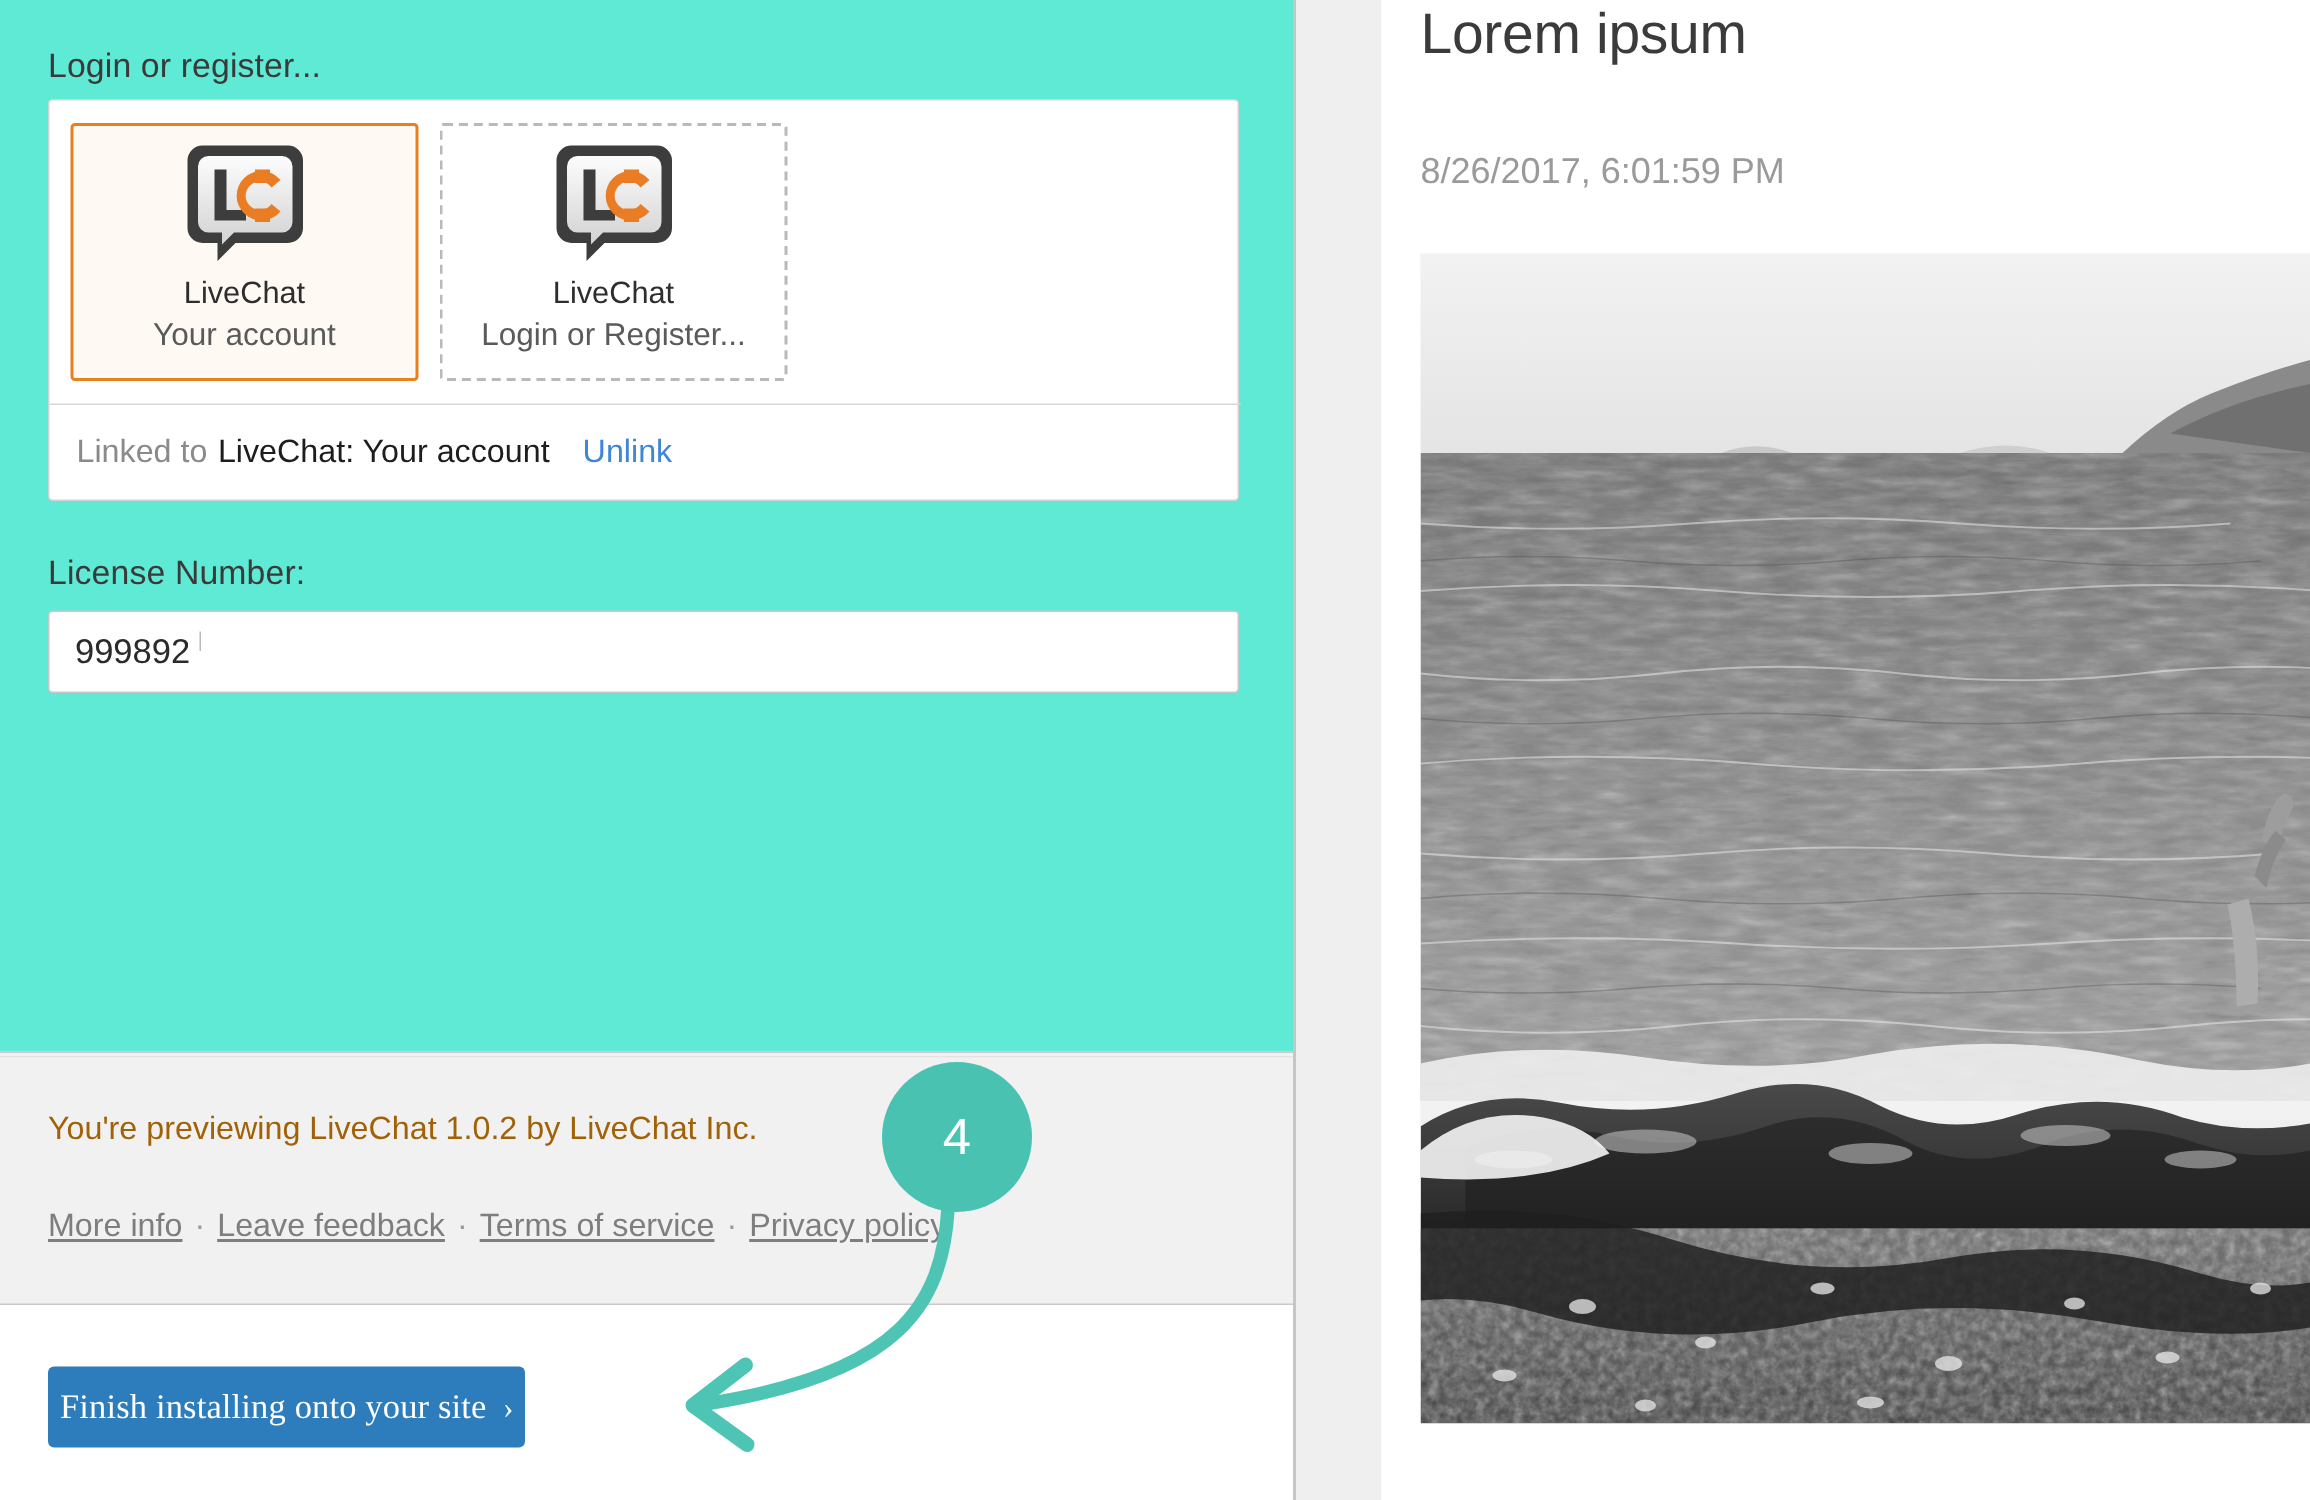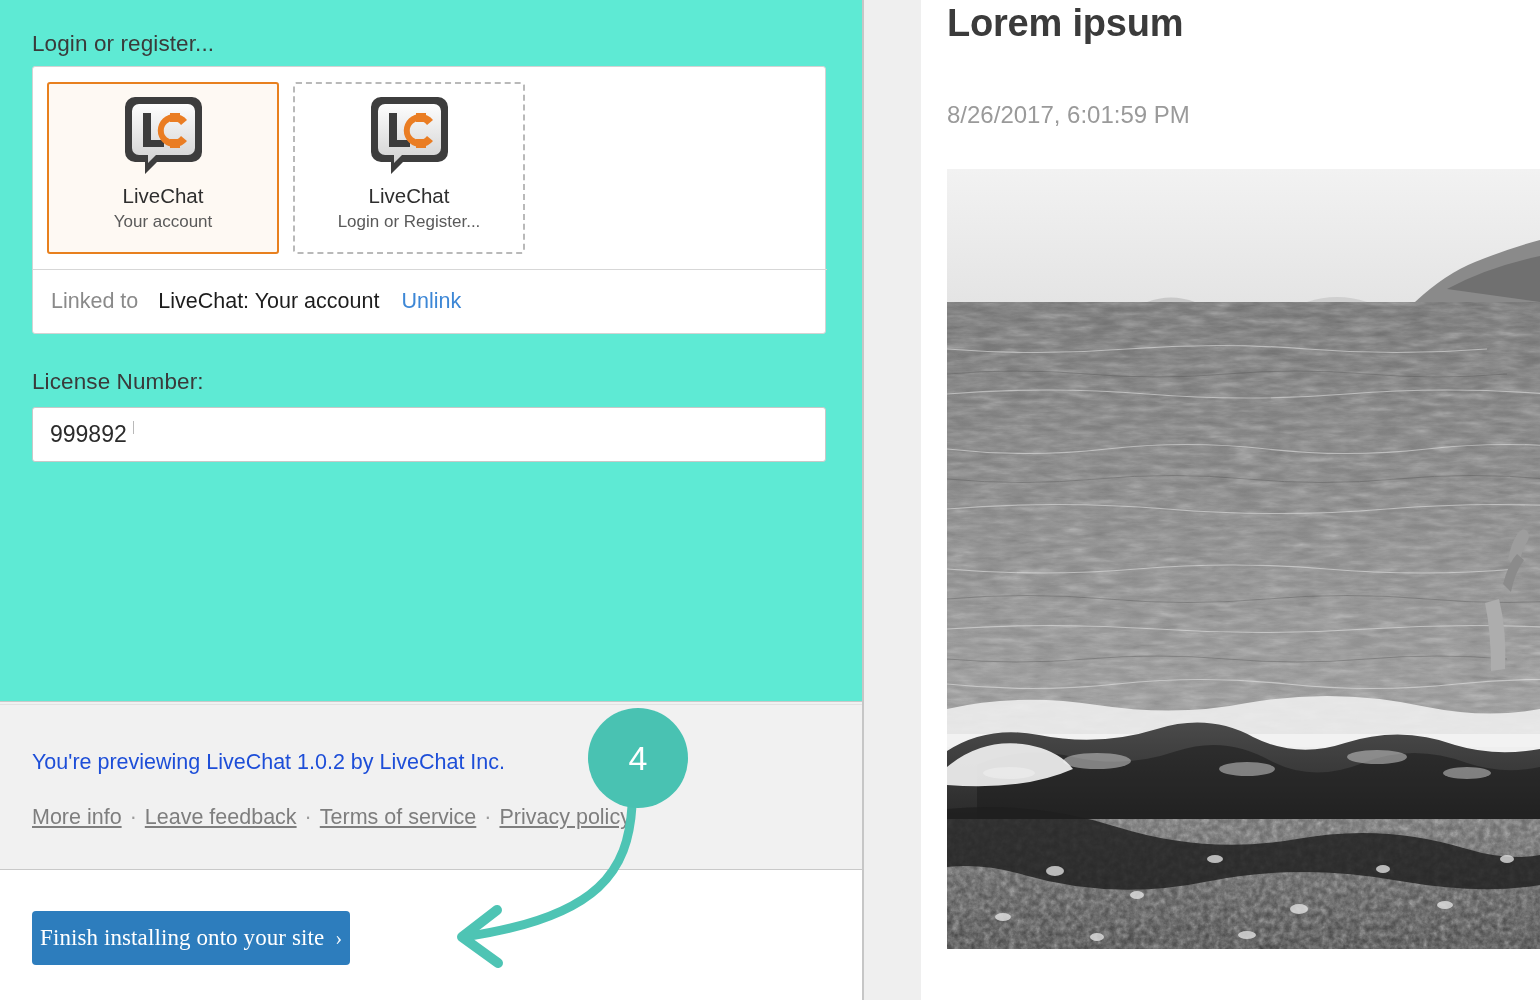--- a/index.html
+++ b/index.html
@@ -119,21 +119,21 @@
     margin-top: 11px;
   }
   .tile-title {
     font-size: 20.5px;
     color: #2e2e2e;
     margin-top: 8px;
     line-height: 1.15;
     white-space: nowrap;
   }
   .tile-sub {
-    font-size: 17px;
+    font-size: 21px;
     color: #5a5a5a;
     margin-top: 4px;
     line-height: 1.15;
     white-space: nowrap;
   }
 
   .linked-row {
     position: absolute;
     left: 0;
     top: 203px;
@@ -141,21 +141,21 @@
     height: 63px;
     display: flex;
     align-items: center;
     padding-left: 18px;
     box-sizing: border-box;
     font-size: 21.5px;
   }
   .linked-prefix { color: #8a8a8a; }
   .linked-account {
     color: #1d1d1d;
-    margin-left: 20px;
+    margin-left: 7px;
   }
   .unlink-link {
     color: #3d87d6;
     margin-left: 22px;
     cursor: pointer;
     text-decoration: none;
   }
 
   
   .license-input {
@@ -204,23 +204,23 @@
     position: absolute;
     left: 0;
     top: 705px;
     width: 862px;
     height: 165px;
     background: #f1f1f1;
   }
   .credit-line {
     position: absolute;
     left: 32px;
-    top: 45px;
+    top: 35px;
     font-size: 21.5px;
-    color: #1d4ed8;
+    color: #a16207;
     white-space: nowrap;
   }
   .credit-links {
     position: absolute;
     left: 32px;
     top: 100px;
     font-size: 21.5px;
     color: #7e7e7e;
     white-space: nowrap;
   }
@@ -283,21 +283,21 @@
     top: 0;
     width: 619px;
     height: 1000px;
     background: #ffffff;
   }
   .post-title {
     position: absolute;
     left: 26px;
     top: 2px;
     font-size: 38px;
-    font-weight: bold;
+    font-weight: normal;
     color: #3b3b3b;
     letter-spacing: -0.2px;
     white-space: nowrap;
   }
   .post-date {
     position: absolute;
     left: 26px;
     top: 101px;
     font-size: 24px;
     color: #9a9a9a;

